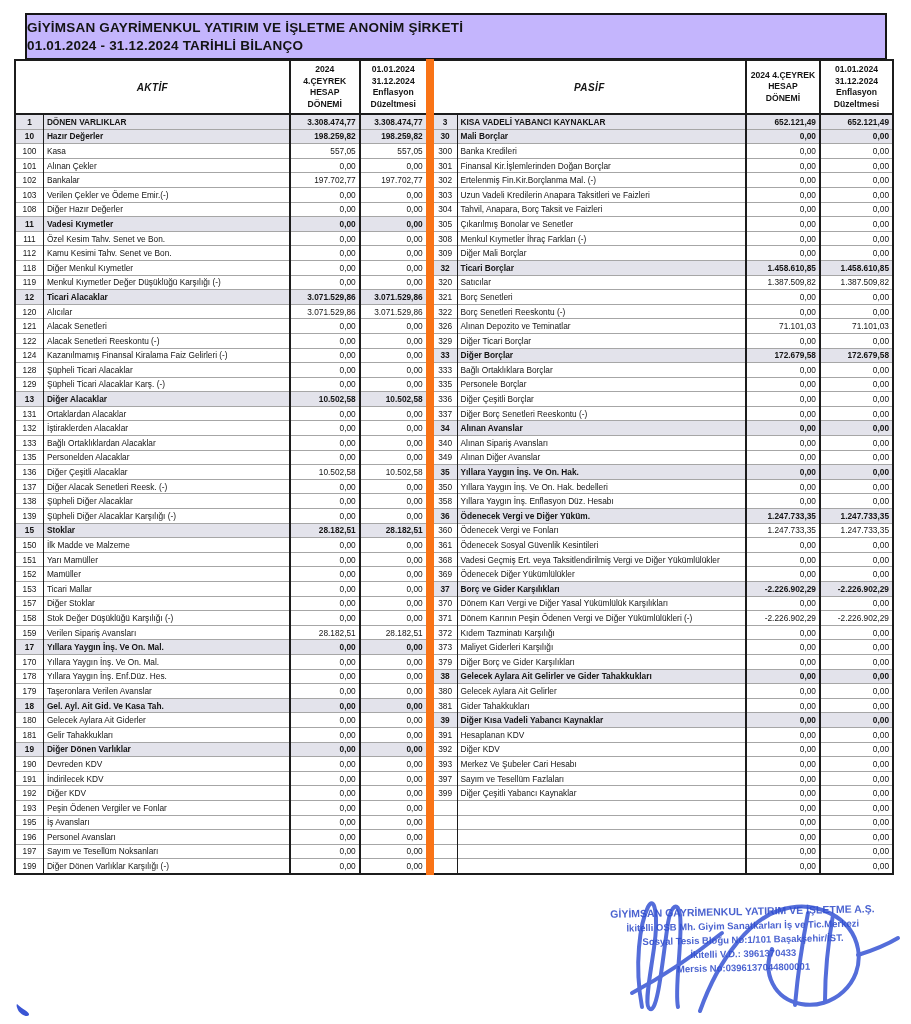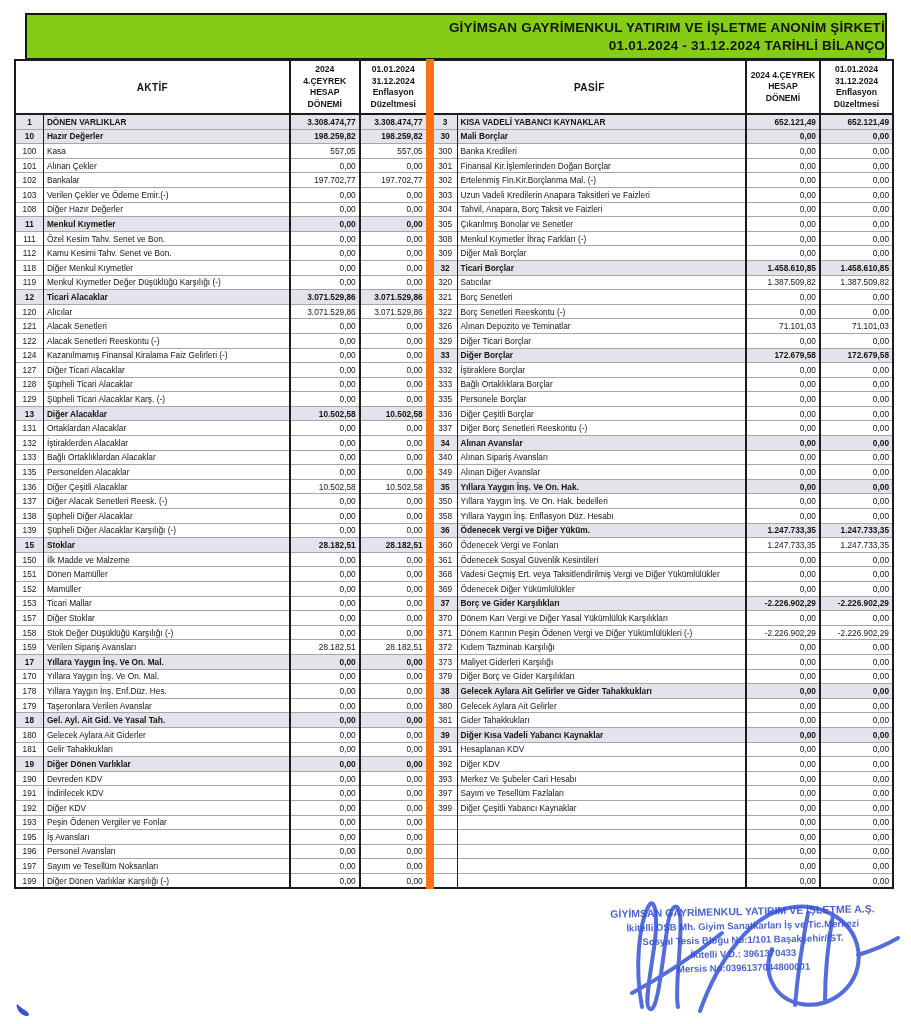--- a/index.html
+++ b/index.html
@@ -3,34 +3,34 @@
 <meta charset="utf-8">
 <style>
   html,body{margin:0;padding:0;background:#ffffff;}
   .sheet{
     position:relative;width:911px;height:1024px;background:#ffffff;
     font-family:"Liberation Sans",sans-serif;color:#141414;overflow:hidden;
   }
   
   .title-box{
     position:absolute;left:25px;top:13px;width:858px;
-    border:2.5px solid #161616;text-align:right;padding:4px 0 3px 0;background:#84cc16;
+    border:2.5px solid #161616;text-align:left;padding:4px 0 3px 0;background:#c4b5fd;
   }
   .title-line{font-weight:700;font-size:13.5px;line-height:18px;letter-spacing:.2px;}
   
   table.balance{
     position:absolute;left:14px;top:59px;width:880px;
     border-collapse:collapse;table-layout:fixed;
     border:2.6px solid #1c1c1c;background:#fff;
   }
   table.balance thead th{
     height:52px;vertical-align:middle;text-align:center;font-weight:700;
     border-bottom:2.4px solid #1c1c1c;background:#fff;padding:0 2px;
   }
-  .h-side{font-size:10px;letter-spacing:.4px;}
+  .h-side{font-size:10px;letter-spacing:.4px;font-style:italic;}
   .h-num div{font-size:8.6px;line-height:11.5px;font-weight:700;}
   table.balance td{
     height:13.6px;padding:0 3px;font-size:8.3px;line-height:12px;
     white-space:nowrap;overflow:hidden;border-top:1px solid #a6a6a6;
     vertical-align:middle;background:#fff;
   }
   .code{text-align:center;padding:0 1px;font-size:8.4px;}
   .num{text-align:right;font-size:8.4px;}
   .desc{text-align:left;}
   .sec{background:#e3e3eb !important;font-weight:700;}
@@ -165,21 +165,21 @@
           <td class="desc bl-thin">Diğer Hazır Değerler</td>
           <td class="num bl-med">0,00</td>
           <td class="num bl-thick">0,00</td>
           <td class="code bl-split">304</td>
           <td class="desc bl-thin">Tahvil, Anapara, Borç Taksit ve Faizleri</td>
           <td class="num bl-med">0,00</td>
           <td class="num bl-thick">0,00</td>
         </tr>
         <tr>
           <td class="code sec">11</td>
-          <td class="desc bl-thin sec">Menkul Kıymetler</td>
+          <td class="desc bl-thin sec">Vadesi Kıymetler</td>
           <td class="num bl-med sec">0,00</td>
           <td class="num bl-thick sec">0,00</td>
           <td class="code bl-split">305</td>
           <td class="desc bl-thin">Çıkarılmış Bonolar ve Senetler</td>
           <td class="num bl-med">0,00</td>
           <td class="num bl-thick">0,00</td>
         </tr>
         <tr>
           <td class="code">111</td>
           <td class="desc bl-thin">Özel Kesim Tahv. Senet ve Bon.</td>
@@ -262,30 +262,20 @@
         </tr>
         <tr>
           <td class="code">124</td>
           <td class="desc bl-thin">Kazanılmamış Finansal Kiralama Faiz Gelirleri (-)</td>
           <td class="num bl-med">0,00</td>
           <td class="num bl-thick">0,00</td>
           <td class="code bl-split sec">33</td>
           <td class="desc bl-thin sec">Diğer Borçlar</td>
           <td class="num bl-med sec">172.679,58</td>
           <td class="num bl-thick sec">172.679,58</td>
-        </tr>
-        <tr>
-          <td class="code">127</td>
-          <td class="desc bl-thin">Diğer Ticari Alacaklar</td>
-          <td class="num bl-med">0,00</td>
-          <td class="num bl-thick">0,00</td>
-          <td class="code bl-split">332</td>
-          <td class="desc bl-thin">İştiraklere Borçlar</td>
-          <td class="num bl-med">0,00</td>
-          <td class="num bl-thick">0,00</td>
         </tr>
         <tr>
           <td class="code">128</td>
           <td class="desc bl-thin">Şüpheli Ticari Alacaklar</td>
           <td class="num bl-med">0,00</td>
           <td class="num bl-thick">0,00</td>
           <td class="code bl-split">333</td>
           <td class="desc bl-thin">Bağlı Ortaklıklara Borçlar</td>
           <td class="num bl-med">0,00</td>
           <td class="num bl-thick">0,00</td>
@@ -405,21 +395,21 @@
           <td class="desc bl-thin">İlk Madde ve Malzeme</td>
           <td class="num bl-med">0,00</td>
           <td class="num bl-thick">0,00</td>
           <td class="code bl-split">361</td>
           <td class="desc bl-thin">Ödenecek Sosyal Güvenlik Kesintileri</td>
           <td class="num bl-med">0,00</td>
           <td class="num bl-thick">0,00</td>
         </tr>
         <tr>
           <td class="code">151</td>
-          <td class="desc bl-thin">Dönen Mamüller</td>
+          <td class="desc bl-thin">Yarı Mamüller</td>
           <td class="num bl-med">0,00</td>
           <td class="num bl-thick">0,00</td>
           <td class="code bl-split">368</td>
           <td class="desc bl-thin">Vadesi Geçmiş Ert. veya Taksitlendirilmiş Vergi ve Diğer Yükümlülükler</td>
           <td class="num bl-med">0,00</td>
           <td class="num bl-thick">0,00</td>
         </tr>
         <tr>
           <td class="code">152</td>
           <td class="desc bl-thin">Mamüller</td>
@@ -505,21 +495,21 @@
           <td class="desc bl-thin">Taşeronlara Verilen Avanslar</td>
           <td class="num bl-med">0,00</td>
           <td class="num bl-thick">0,00</td>
           <td class="code bl-split">380</td>
           <td class="desc bl-thin">Gelecek Aylara Ait Gelirler</td>
           <td class="num bl-med">0,00</td>
           <td class="num bl-thick">0,00</td>
         </tr>
         <tr>
           <td class="code sec">18</td>
-          <td class="desc bl-thin sec">Gel. Ayl. Ait Gid. Ve Yasal Tah.</td>
+          <td class="desc bl-thin sec">Gel. Ayl. Ait Gid. Ve Kasa Tah.</td>
           <td class="num bl-med sec">0,00</td>
           <td class="num bl-thick sec">0,00</td>
           <td class="code bl-split">381</td>
           <td class="desc bl-thin">Gider Tahakkukları</td>
           <td class="num bl-med">0,00</td>
           <td class="num bl-thick">0,00</td>
         </tr>
         <tr>
           <td class="code">180</td>
           <td class="desc bl-thin">Gelecek Aylara Ait Giderler</td>

